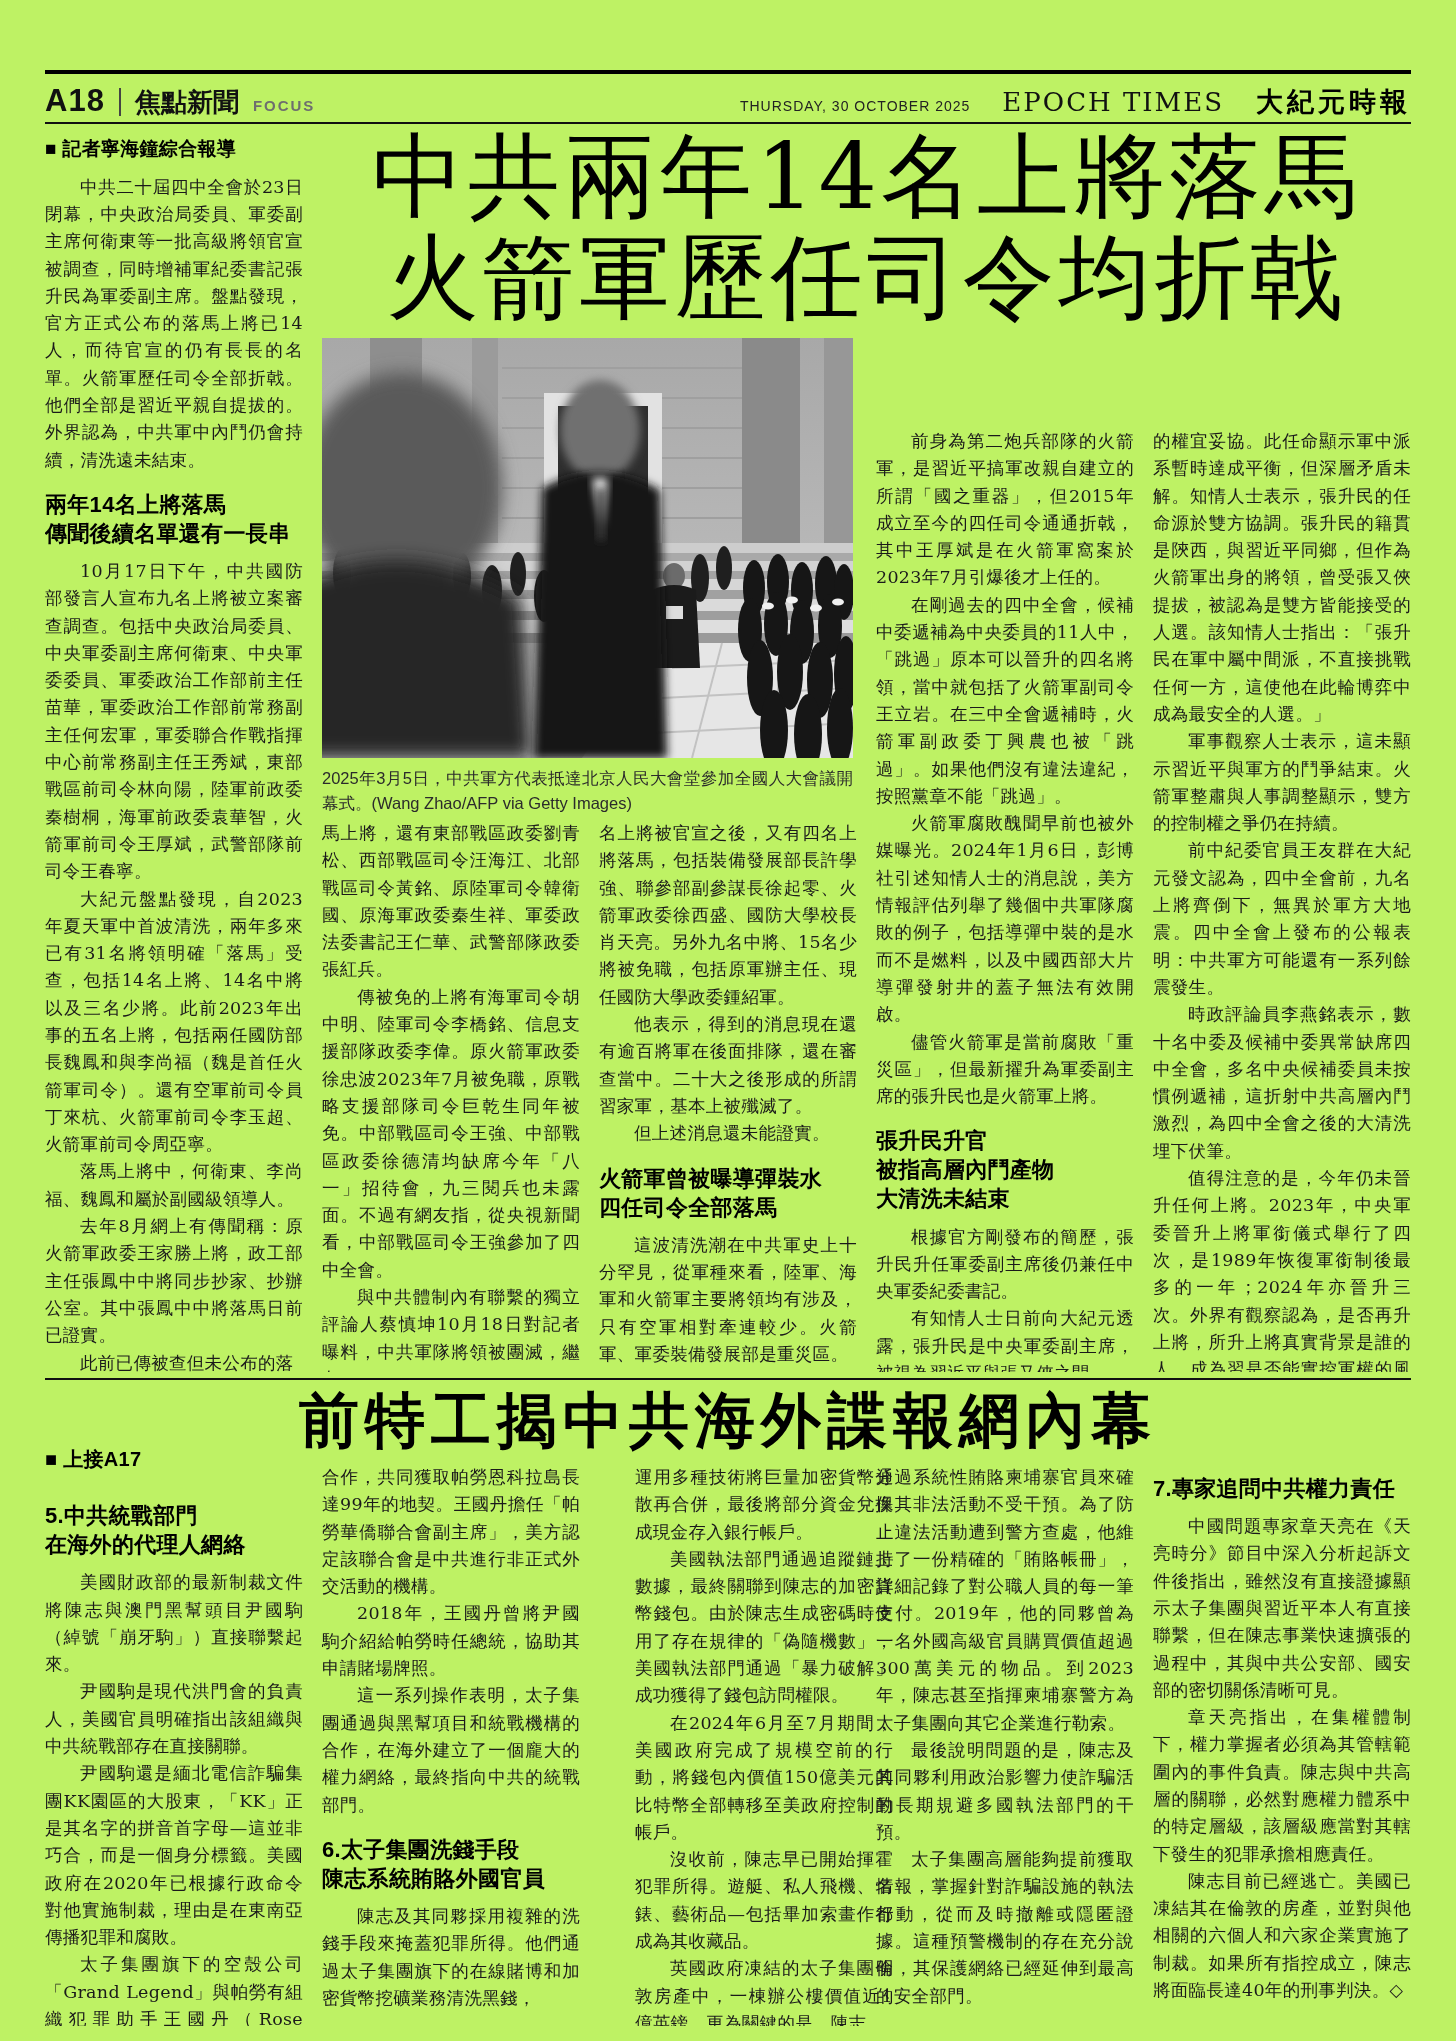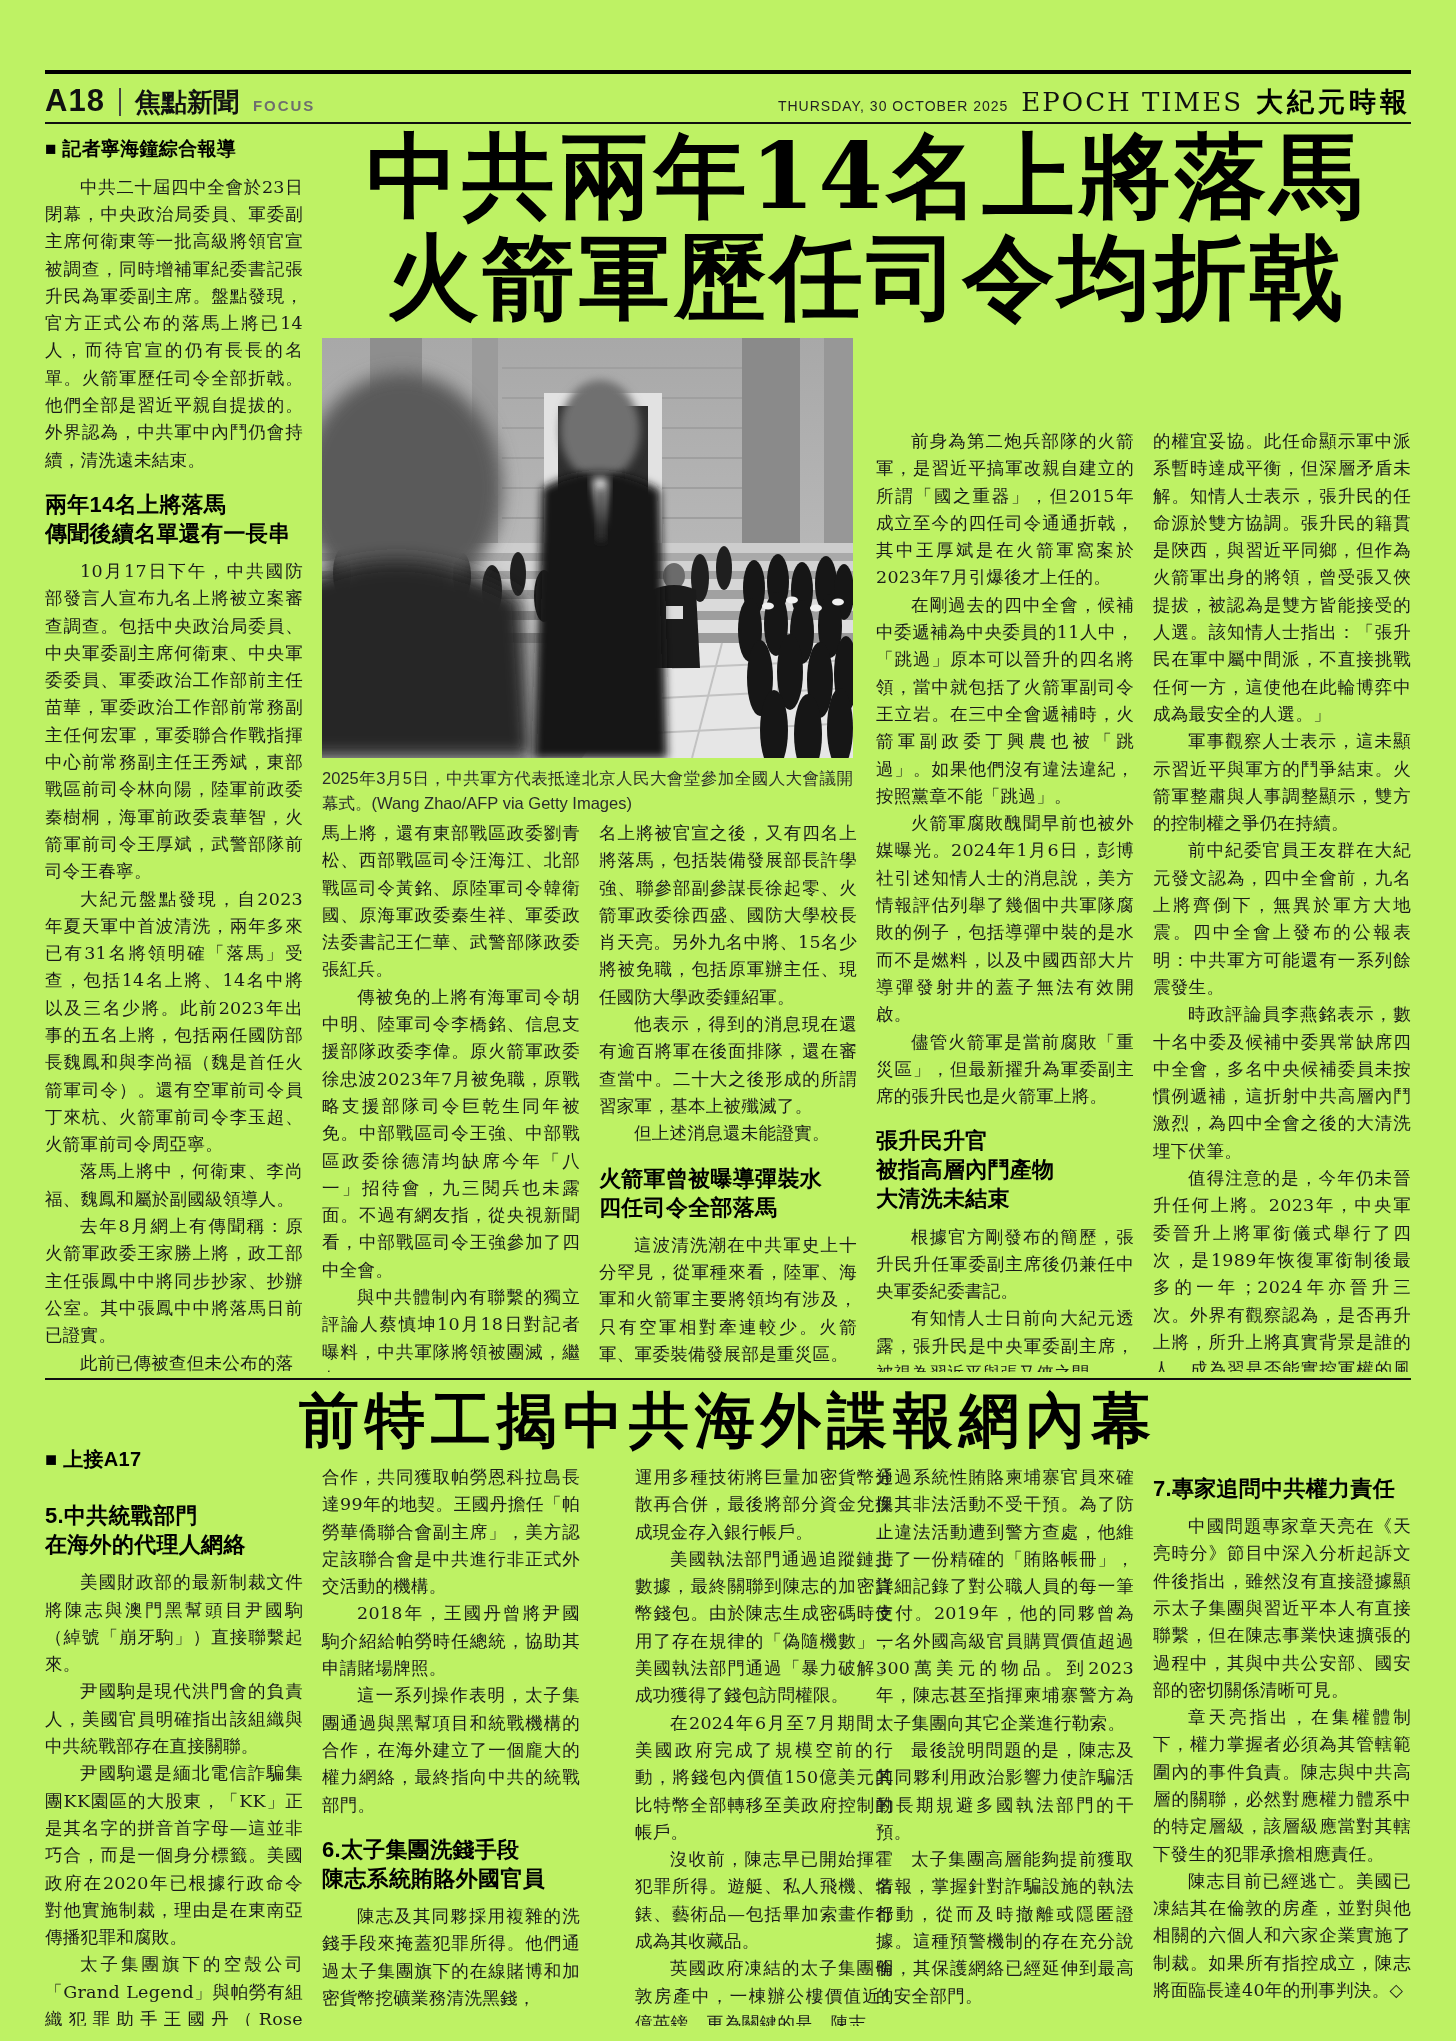--- a/index.html
+++ b/index.html
@@ -9,28 +9,28 @@
   .rule-thin{position:absolute;left:45px;width:1366px;height:2px;background:#111;}
 
   
   .masthead{position:absolute;left:45px;top:80px;width:1366px;height:40px;
             display:flex;justify-content:space-between;align-items:flex-end;}
   .mast-left{display:flex;align-items:baseline;gap:14px;font-family:"Liberation Sans",sans-serif;}
   .page-num{font-size:31px;font-weight:800;letter-spacing:1px;color:#111;}
   .vbar{display:inline-block;width:2px;height:28px;background:#444;transform:translateY(5px);}
   .section-zh{font-size:26px;font-weight:800;color:#111;}
   .section-en{font-size:15px;font-weight:800;letter-spacing:2px;color:#6e6e6e;}
-  .mast-right{display:flex;align-items:baseline;gap:13px;}
+  .mast-right{display:flex;align-items:baseline;gap:32px;}
   .date{font-family:"Liberation Sans",sans-serif;font-size:14px;letter-spacing:1px;color:#222;}
   .mast-en{font-family:"DejaVu Serif",serif;font-size:26px;letter-spacing:2px;color:#111;}
   .mast-zh{font-size:27px;font-weight:800;letter-spacing:4px;color:#000;}
 
   
   .headline-main{position:absolute;left:322px;top:126px;width:1089px;text-align:center;
-     font-weight:700;font-size:92px;line-height:101px;letter-spacing:4px;color:#000;
+     font-weight:400;font-size:92px;line-height:101px;letter-spacing:4px;color:#000;
      font-family:"DejaVu Serif","Liberation Serif",serif;}
   .headline-2{position:absolute;left:45px;top:1388px;width:1366px;text-align:center;
      font-weight:800;font-size:60px;line-height:64px;letter-spacing:6px;color:#000;
      font-family:"DejaVu Serif","Liberation Serif",serif;}
 
   
   .col{position:absolute;width:258px;overflow:hidden;font-size:17.5px;line-height:1.56;
        text-align:justify;letter-spacing:0.3px;}
   .blk{margin:0;}
   .para{text-indent:2em;}

